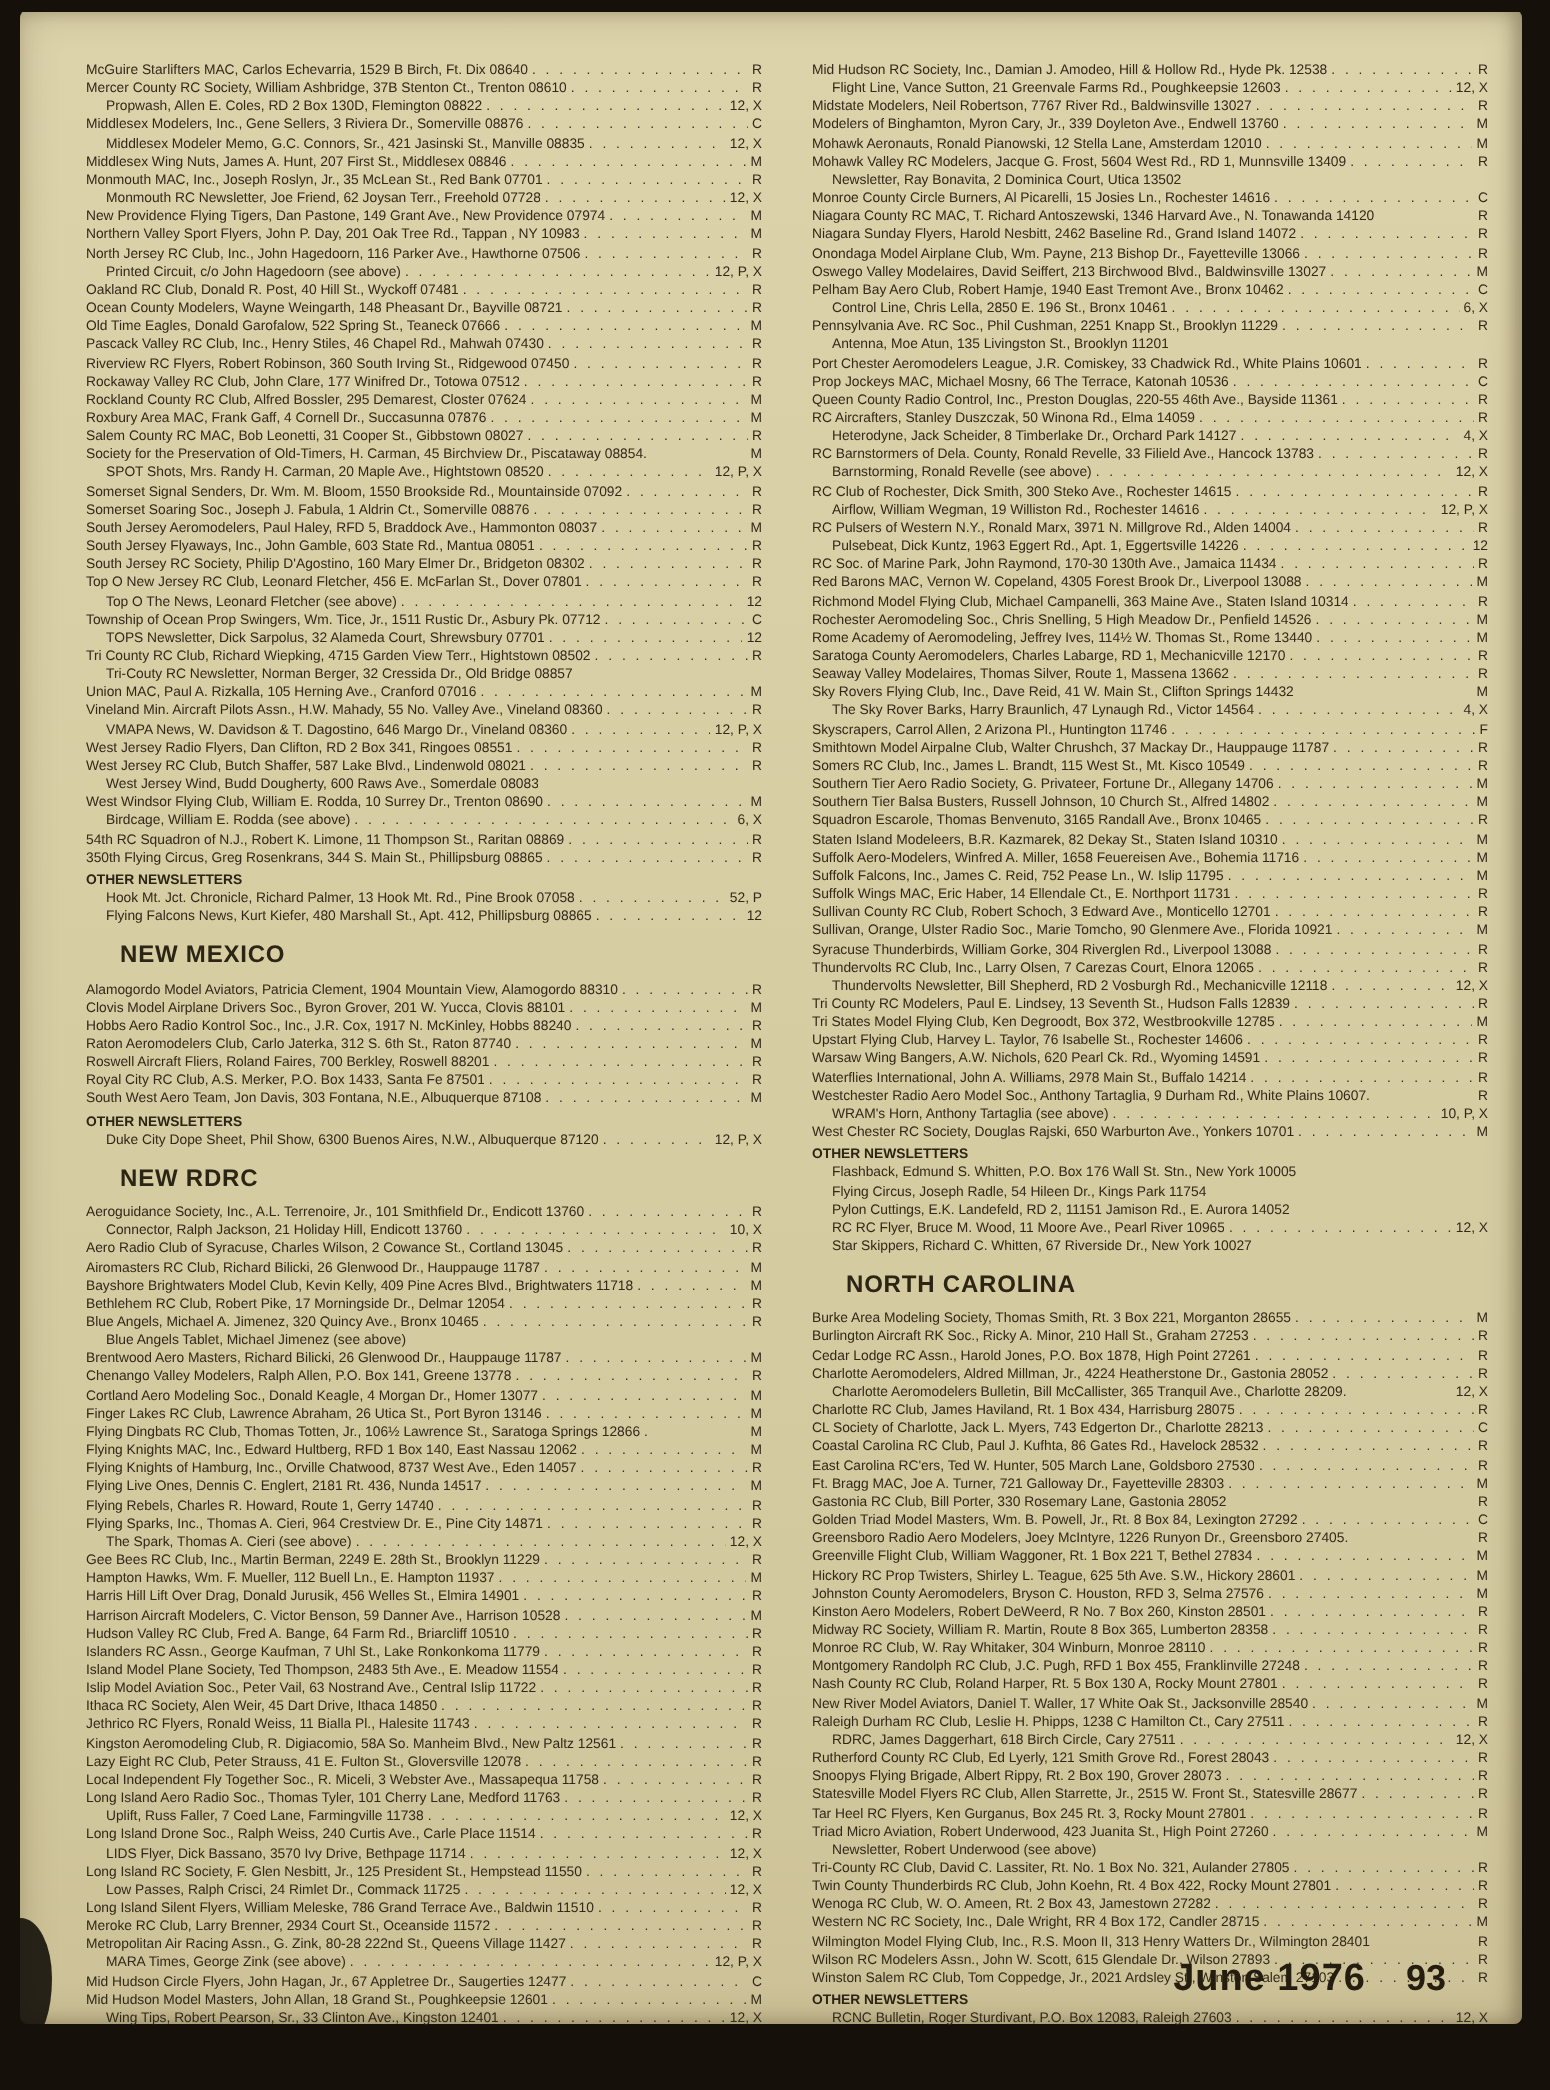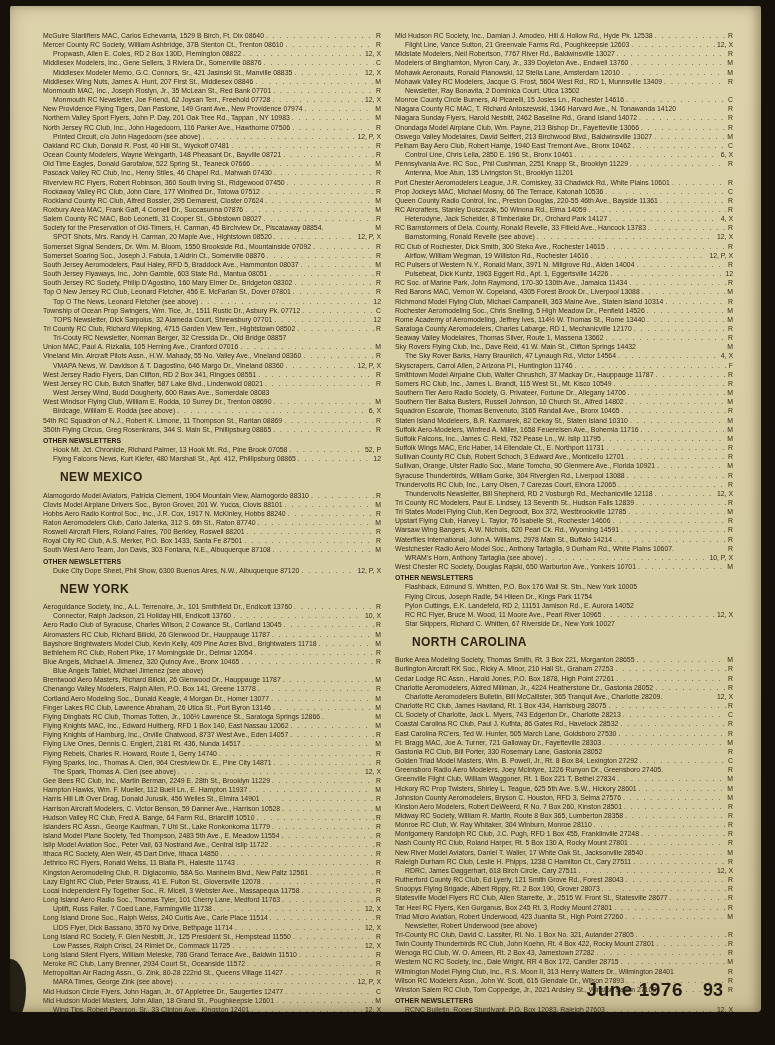--- a/index.html
+++ b/index.html
@@ -13,21 +13,21 @@
     background:linear-gradient(180deg,#ddd3ab 0%,#d8cea4 40%,#d3c99e 80%,#cdc297 100%);
     border-radius:4px;
     box-shadow:inset 0 0 18px rgba(60,45,20,.25), inset -4px 0 8px rgba(40,30,10,.25);
   }
   .col{
     position:absolute;top:26px;width:338px;
     font-size:6.9px;line-height:9.15px;color:#32291a;
     font-family:"Liberation Sans",sans-serif;
   }
   .col.left{left:33px}
-  .col.right{left:385px}
+  .col.right{left:396px}
   .line{display:flex;align-items:baseline;min-width:0}
   .line.ind{padding-left:10px}
   .line .t{white-space:nowrap;overflow:hidden;flex:0 1 auto;min-width:0}
   .line .dots{flex:1 1 0;min-width:0;overflow:hidden;white-space:nowrap;margin:0 2px;letter-spacing:1.5px}
   .line .c{white-space:nowrap;flex:0 0 auto;text-align:right}
   .hdr{
     font-weight:bold;font-size:12px;letter-spacing:.4px;color:#2c2414;
     margin:10px 0 8px;
     padding-left:17px;
   }
@@ -309,21 +309,21 @@
         <span class="t">South West Aero Team, Jon Davis, 303 Fontana, N.E., Albuquerque 87108</span>
         <span class="dots">. . . . . . . . . . . . . . . . . . . . . . . . . . . . . . . . . . . . . . . . . . . . . . . . . . . . . . . . . . . . . . . . . . . . . . . . . . . . . . . . . . . . . . . . . .</span>
         <span class="c">M</span>
       </div>
       <div class="sub">OTHER NEWSLETTERS</div>
       <div class="line ind">
         <span class="t">Duke City Dope Sheet, Phil Show, 6300 Buenos Aires, N.W., Albuquerque 87120</span>
         <span class="dots">. . . . . . . . . . . . . . . . . . . . . . . . . . . . . . . . . . . . . . . . . . . . . . . . . . . . . . . . . . . . . . . . . . . . . . . . . . . . . . . . . . . . . . . . . .</span>
         <span class="c">12, P, X</span>
       </div>
-      <div class="hdr">NEW YORK</div>
+      <div class="hdr">NEW RDRC</div>
       <div class="line">
         <span class="t">Aeroguidance Society, Inc., A.L. Terrenoire, Jr., 101 Smithfield Dr., Endicott 13760</span>
         <span class="dots">. . . . . . . . . . . . . . . . . . . . . . . . . . . . . . . . . . . . . . . . . . . . . . . . . . . . . . . . . . . . . . . . . . . . . . . . . . . . . . . . . . . . . . . . . .</span>
         <span class="c">R</span>
       </div>
       <div class="line ind">
         <span class="t">Connector, Ralph Jackson, 21 Holiday Hill, Endicott 13760</span>
         <span class="dots">. . . . . . . . . . . . . . . . . . . . . . . . . . . . . . . . . . . . . . . . . . . . . . . . . . . . . . . . . . . . . . . . . . . . . . . . . . . . . . . . . . . . . . . . . .</span>
         <span class="c">10, X</span>
       </div>

